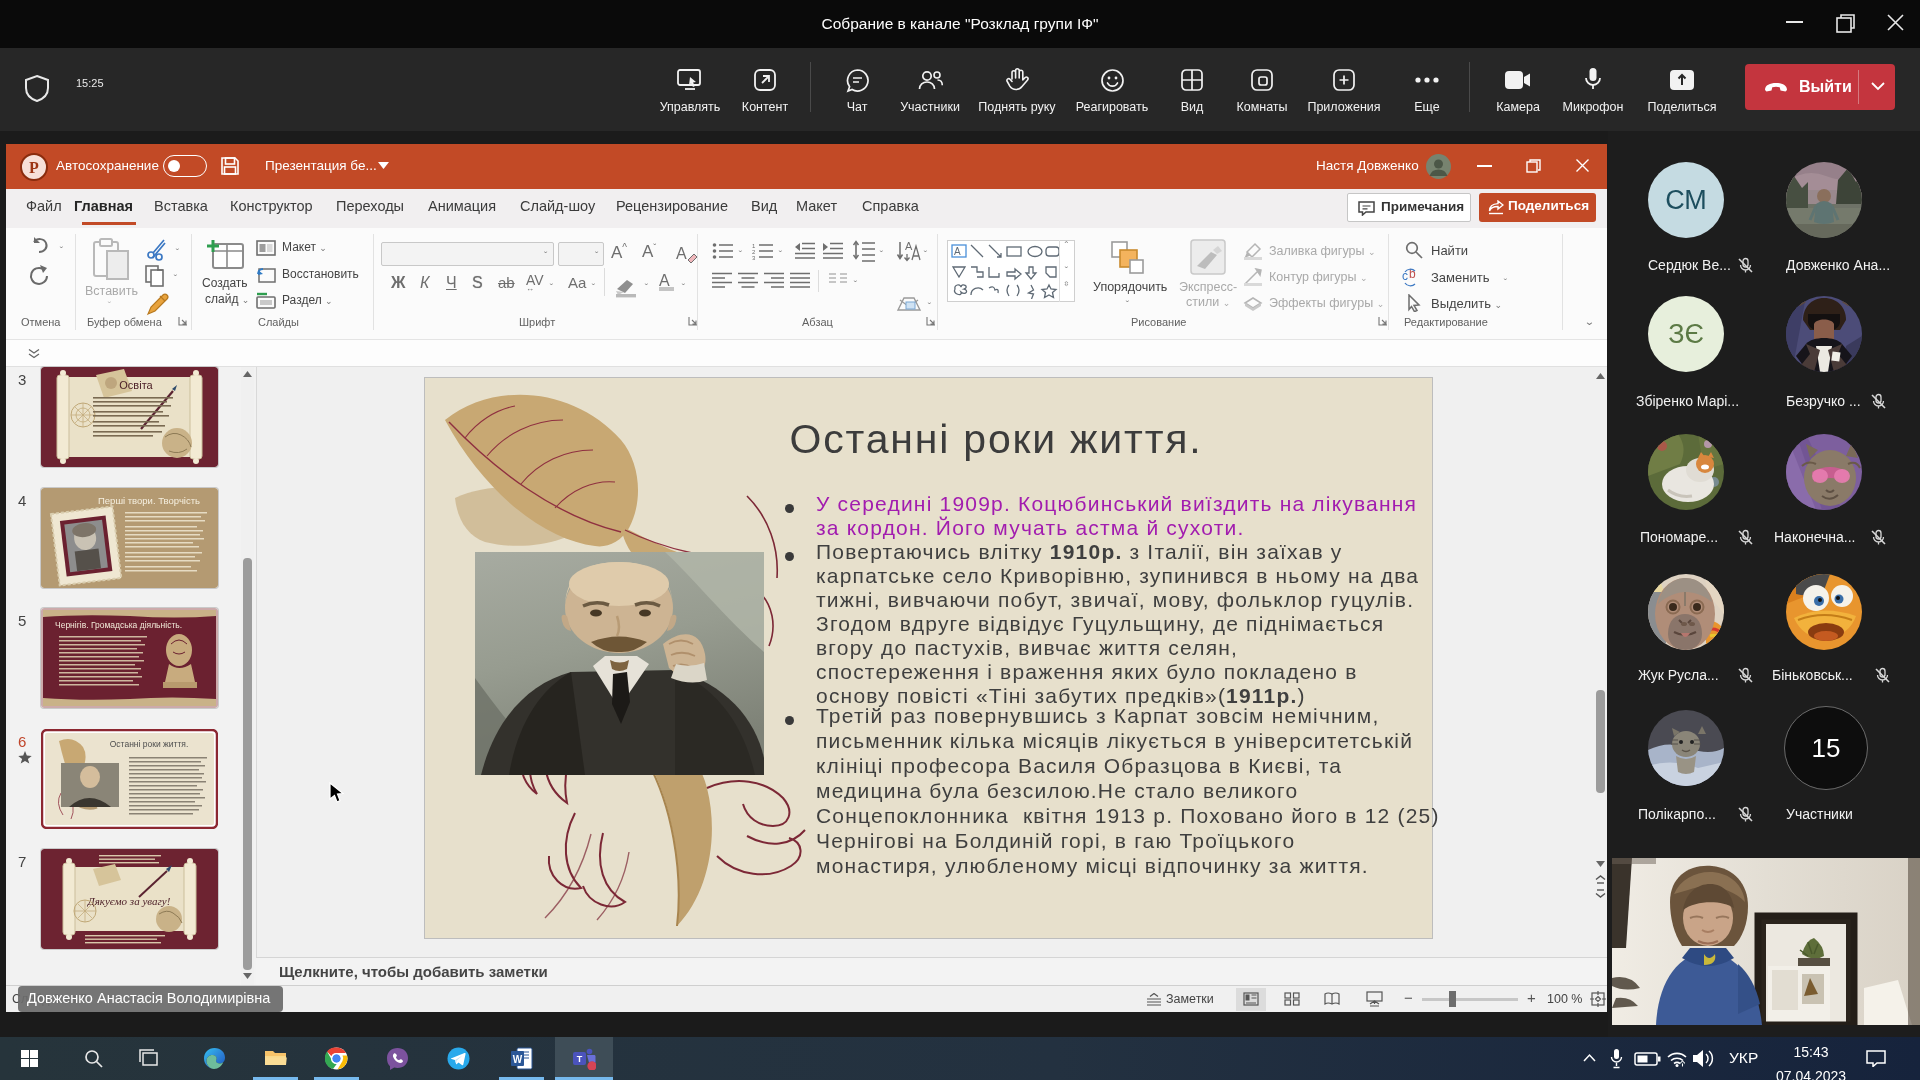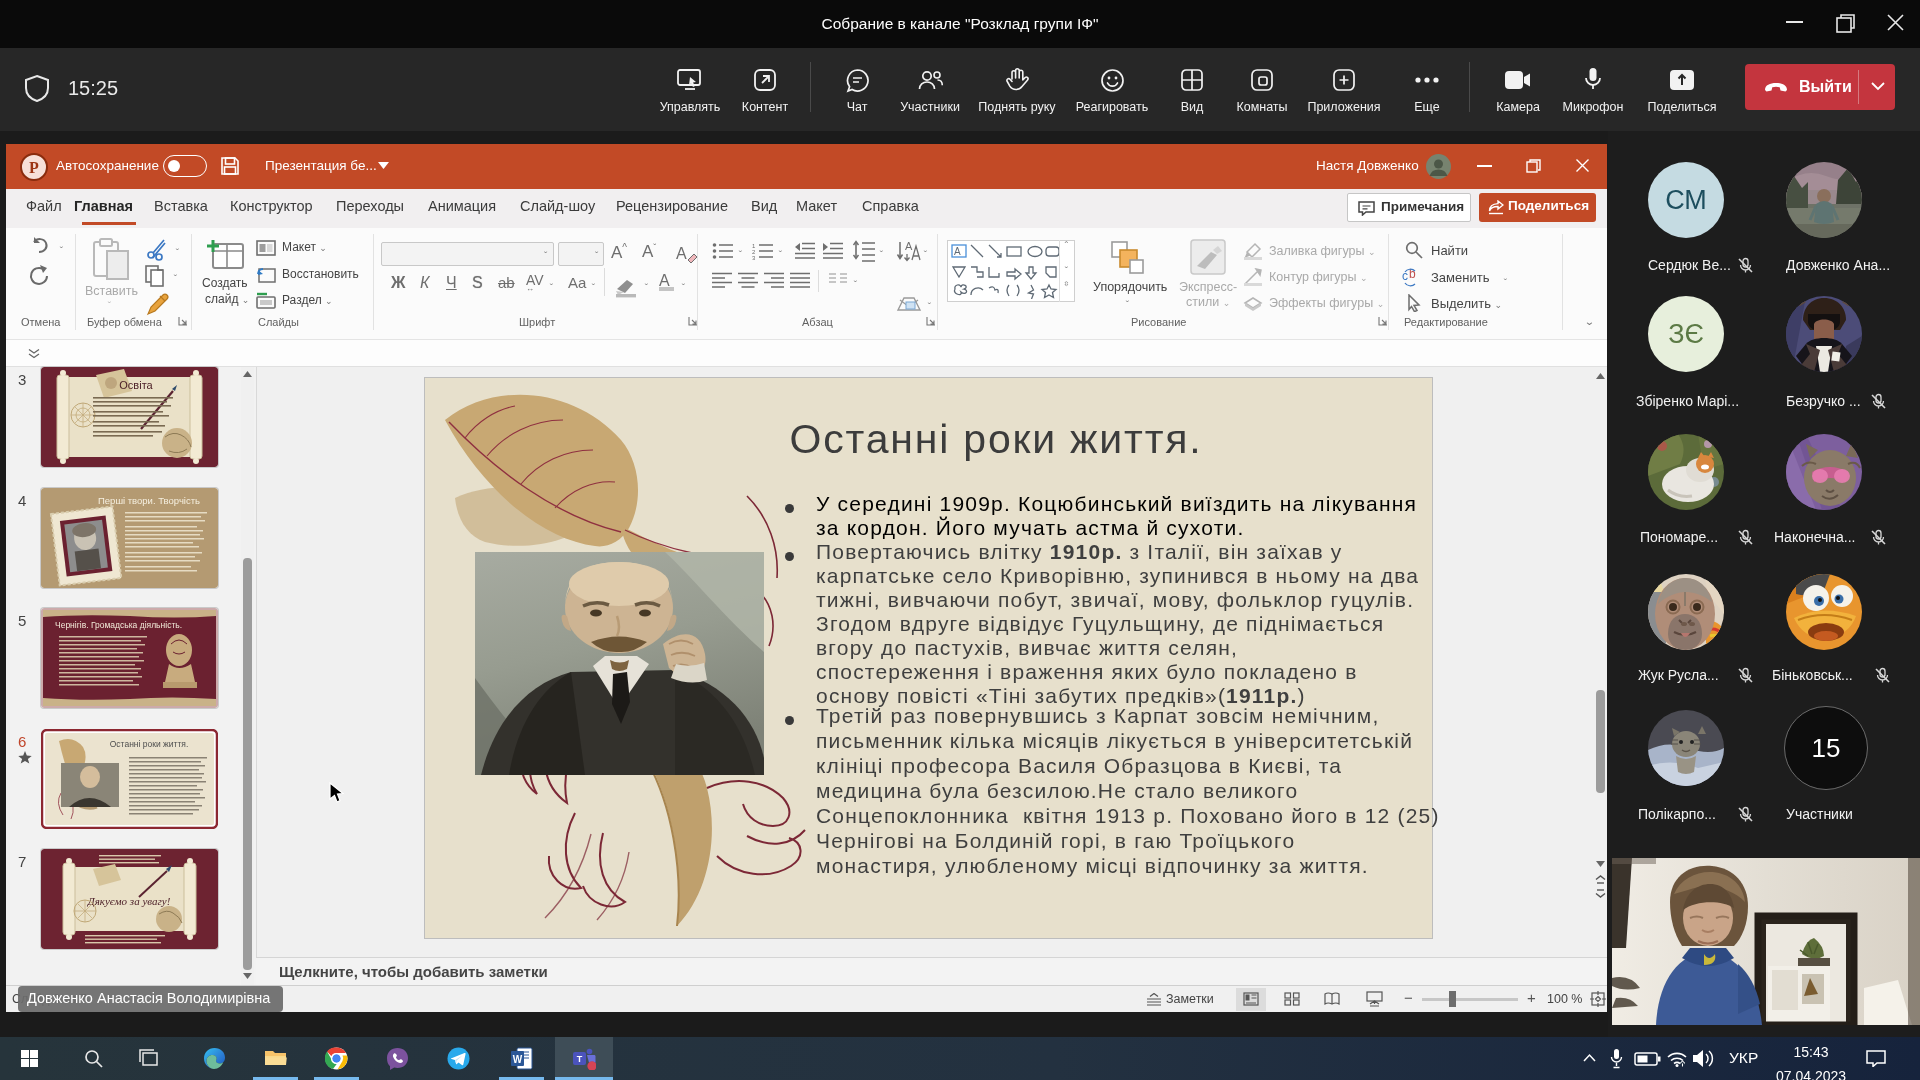--- a/index.html
+++ b/index.html
@@ -46,21 +46,21 @@
       <path d="M5 4 V1 h13 v13 h-3" fill="none" stroke="#e8e8e8" stroke-width="1.6"></path>
     </svg>
  <svg class="abs" style="left:1887px;top:14px" width="17" height="17" viewBox="0 0 17 17">
       <path d="M1 1 L16 16 M16 1 L1 16" stroke="#e8e8e8" stroke-width="1.6"></path>
     </svg>
 </div>
 <div class="abs" id="tbar2">
  <svg class="abs" style="left:24px;top:26px" width="26" height="28" viewBox="0 0 26 28">
   <path d="M13 2 L24 6 V14 C24 21 19 25 13 27 C7 25 2 21 2 14 V6 Z" fill="none" stroke="#e8e8e8" stroke-width="2"></path>
  </svg>
- <div class="abs" style="left:68px;top:29px;color:#e9e9e9;font-size:20px">15:25</div>
+ <div class="abs" style="left:76px;top:29px;color:#e9e9e9;font-size:11px">15:25</div>
 
  <div class="tbtn" style="left:650px;width:80px">
   <div class="ic">
         <svg width="26" height="24" viewBox="0 0 26 24">
           <rect x="1" y="2" width="22" height="15" rx="2" fill="none" stroke="#f2f2f2" stroke-width="1.8"></rect>
           <path d="M8 21 h10" stroke="#f2f2f2" stroke-width="1.8"></path>
           <path d="M13 9 l6 5 -3 .5 2 3.5 -2 1 -2 -3.5 -2 2z" fill="#f2f2f2"></path>
         </svg>
       </div>
   <div class="lb">Управлять</div>
@@ -761,21 +761,21 @@
    <path d="M185 282 q10 5 19 0 l-2 9 q-8 4 -15 0z" fill="#7d6340"></path>
 
    <path d="M238 266 C258 250 276 254 280 276 C283 292 272 302 256 300 L244 290z" fill="#cdb493"></path>
    <path d="M244 266 q12 -7 24 0 M246 277 q12 -5 24 1 M248 288 q10 -4 20 2" stroke="#b0906c" stroke-width="1.8" fill="none"></path>
 
    <path d="M246 300 q20 8 36 2 l-3 -17 q-15 5 -28 1z" fill="#dbd6c8"></path>
   </g>
  </svg>
  <div class="abs" style="left:361px;top:38px;width:420px;text-align:center;font-size:41px;letter-spacing:1.8px;color:#3c3c3c">Останні роки життя.</div>
  <div class="abs" style="left:360px;top:126px;width:9px;height:9px;border-radius:50%;background:#3a3a3a"></div>
- <div class="abs" style="left:391px;top:114px;font-size:21px;letter-spacing:1.2px;line-height:24px;color:#000000;white-space:nowrap">У середині 1909р. Коцюбинський виїздить на лікування<br>за кордон. Його мучать астма й сухоти.</div>
+ <div class="abs" style="left:391px;top:114px;font-size:21px;letter-spacing:1.2px;line-height:24px;color:#a21caf;white-space:nowrap">У середині 1909р. Коцюбинський виїздить на лікування<br>за кордон. Його мучать астма й сухоти.</div>
  <div class="abs" style="left:360px;top:174px;width:9px;height:9px;border-radius:50%;background:#3a3a3a"></div>
  <div class="abs" style="left:391px;top:162px;font-size:21px;letter-spacing:1.2px;line-height:24px;color:#3f3f3f;white-space:nowrap">Повертаючись влітку <b>1910р.</b> з Італії, він заїхав у<br>карпатське село Криворівню, зупинився в ньому на два<br>тижні, вивчаючи побут, звичаї, мову, фольклор гуцулів.<br>Згодом вдруге відвідує Гуцульщину, де піднімається<br>вгору до пастухів, вивчає життя селян,<br>спостереження і враження яких було покладено в<br>основу повісті «Тіні забутих предків»(<b>1911р.</b>)</div>
  <div class="abs" style="left:360px;top:338px;width:9px;height:9px;border-radius:50%;background:#3a3a3a"></div>
  <div class="abs" style="left:391px;top:325px;font-size:21px;letter-spacing:1.2px;line-height:25px;color:#3f3f3f;white-space:nowrap">Третій раз повернувшись з Карпат зовсім немічним,<br>письменник кілька місяців лікується в університетській<br>клініці професора Василя Образцова в Києві, та<br>медицина була безсилою.Не стало великого<br>Сонцепоклонника&nbsp; квітня 1913 р. Поховано його в 12 (25)<br>Чернігові на Болдиній горі, в гаю Троїцького<br>монастиря, улюбленому місці відпочинку за життя.</div>
 </div>
 
 <div class="abs" style="left:1337px;top:0;width:13px;height:530px;background:#f0f0f0">
  <svg class="abs" style="left:2px;top:6px" width="9" height="6" viewBox="0 0 9 6">
             <path d="M0 6 L4.5 0 9 6z" fill="#666"></path>
           </svg>

